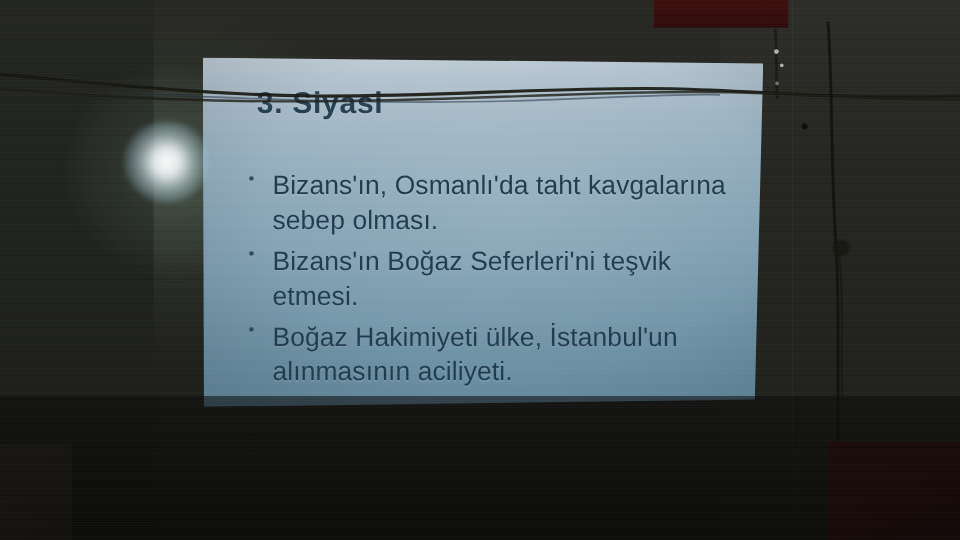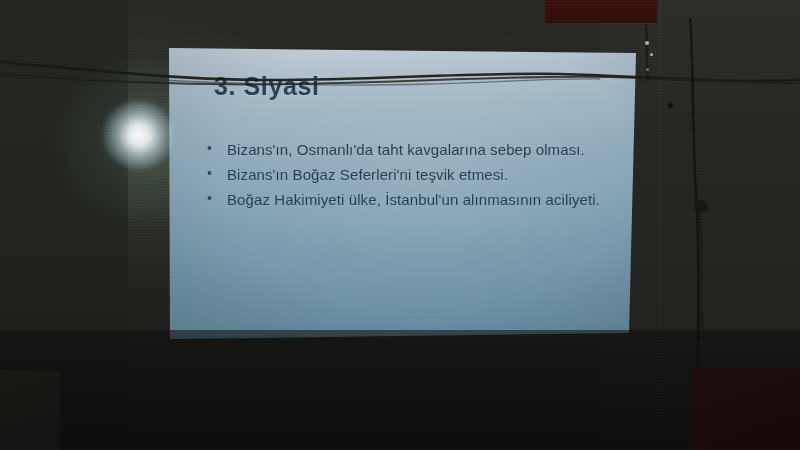--- a/index.html
+++ b/index.html
@@ -81,21 +81,21 @@
   }
 
   .bullets{
     position:absolute;left:32px;top:92px;width:415px;
     margin:0;padding:0;list-style:none;
   }
   .bullets li{
     position:relative;
     padding-left:26px;
     margin-bottom:5px;
-    font-size:15px;
+    font-size:22px;
     line-height:1.32;
     color:#1f3a4d;
     letter-spacing:.1px;
     text-shadow:0 1px 0 rgba(255,255,255,.10);
   }
   .bullets li::before{
     content:"•";
     position:absolute;left:6px;top:-1px;
     font-size:14px;color:#2c4a5e;
   }

